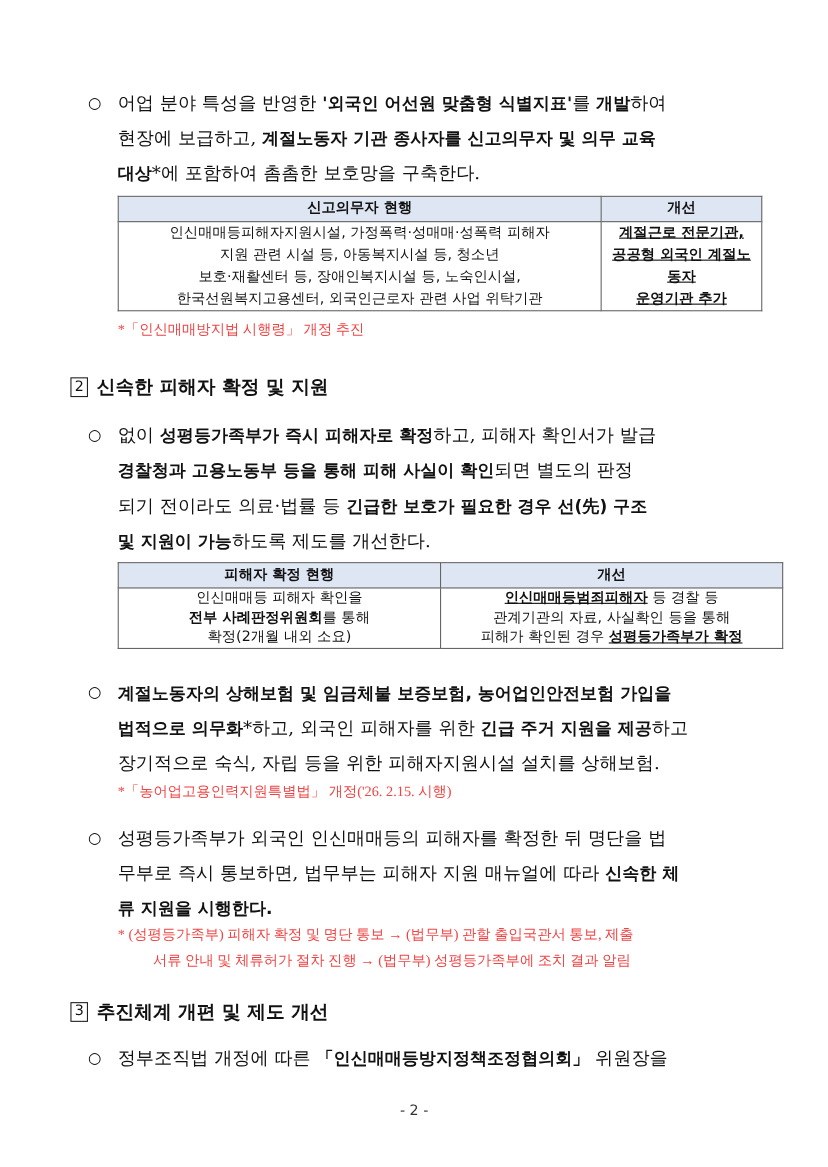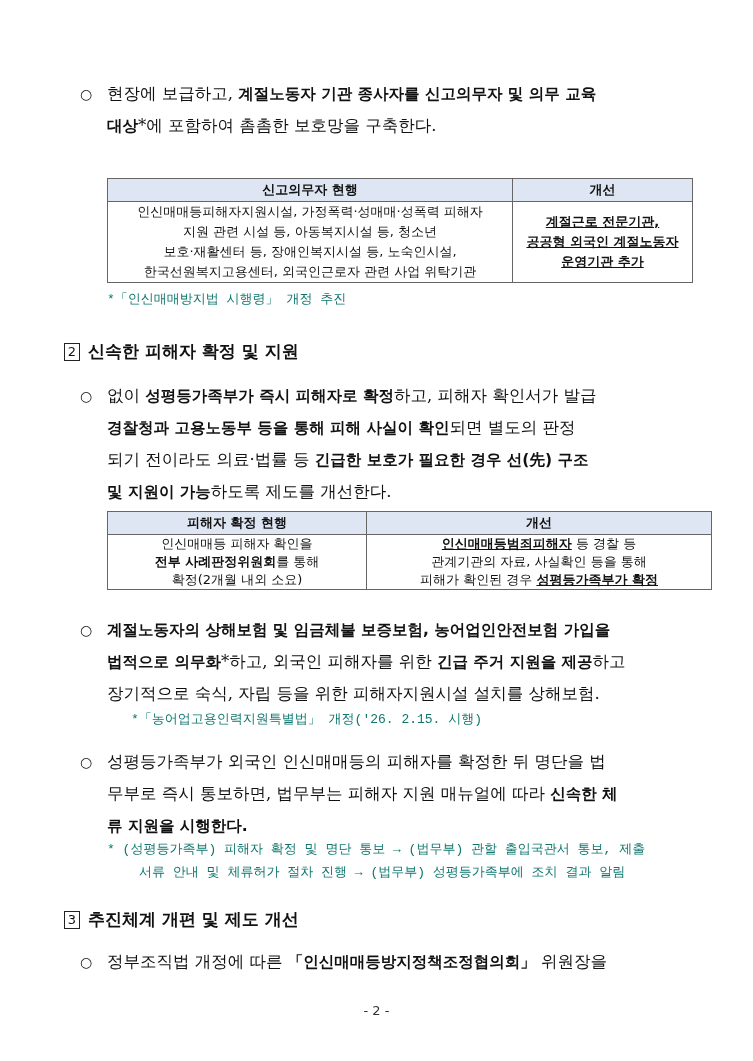--- a/index.html
+++ b/index.html
@@ -6,35 +6,36 @@
   body {
     width: 753px; height: 1061px; position: relative; overflow: hidden;
     font-family: "DejaVu Serif", "Liberation Serif", serif;
     color: #111;
   }
   .para { position: absolute; left: 80px; width: 615px; font-size: 16.5px; line-height: 32px; }
   .para .bullet { position: absolute; left: 0; top: 0; font-family: "DejaVu Sans", sans-serif; font-size: 14px; }
   .para .lines { margin-left: 27px; }
   .line { display: block; white-space: nowrap; text-align: justify; }
   b { font-family: "DejaVu Sans", sans-serif; font-weight: bold; font-size: 15.5px; }
-  .note { position: absolute; left: 107px; font-family: Liberation Mono, monospace; font-size: 13px; line-height: 24px; color: #0f766e; white-space: nowrap; }
+  .note { position: absolute; left: 107px; font-family: Liberation Serif, serif; font-size: 13px; line-height: 24px; color: #ef4444; white-space: nowrap; }
   .heading { position: absolute; left: 64px; font-family: "DejaVu Sans", sans-serif; font-weight: bold; font-size: 17px; display: flex; align-items: center; }
   .numbox { display: inline-block; width: 14px; height: 16px; border: 1px solid #222; font-weight: normal; font-size: 13px; line-height: 16px; text-align: center; margin-right: 8px; }
   table { position: absolute; border-collapse: collapse; font-family: "DejaVu Sans", sans-serif; font-size: 13px; }
-  th { background: #dfe6f3; font-weight: bold; border: 1px solid #666; padding: 1px 3px; line-height: 20px; margin-left: 32px; }
+  th { background: #dfe6f3; font-weight: bold; border: 1px solid #666; padding: 1px 20px; line-height: 20px; margin-left: 32px; }
   td { border: 1px solid #666; padding: 0 4px; text-align: center; line-height: 20px; vertical-align: middle; }
   td u, th u { }
   .pageno { position: absolute; top: 1003px; left: 0; width: 753px; text-align: center; font-family: "DejaVu Sans", sans-serif; font-size: 13px; color: #333; }
 </style>
 </head>
 <body>
 
 <div class="para" style="top:78px;">
   <span class="bullet">○</span>
   <div class="lines">
+      <span class="line">어업 분야 특성을 반영한 <b>'외국인 어선원 맞춤형 식별지표'</b>를 <b>개발</b>하여</span>
       <span class="line">현장에 보급하고, <b>계절노동자 기관 종사자</b><b>를 신고의무자 및 의무 교육</b></span>
       <span class="line"><b>대상</b>*에 포함하여 촘촘한 보호망을 구축한다.</span>
     </div>
 </div>
 
 <table style="left:107px; top:178px; width:586px;">
   <thead>
     <tr>
       <th style="width:398px;">신고의무자 현행</th>
       <th>개선</th>
@@ -98,21 +99,21 @@
 </table>
 
 <div class="para" style="top:614px;">
   <span class="bullet">○</span>
   <div class="lines">
       <span class="line"><b>계절노동자의 상해보험 및 임금체불 보증보험, 농어업인안전보험 가입을</b></span>
       <span class="line"><b>법적으로 의무화</b>*하고, 외국인 피해자를 위한 <b>긴급 주거 지원을 제공</b>하고</span>
       <span class="line">장기적으로 숙식, 자립 등을 위한 피해자지원시설 설치를 상해보험.</span>
     </div>
 </div>
-<div class="note" style="top:708px;margin-left:24px;">*「농어업고용인력지원특별법」 개정('26. 2.15. 시행)</div>
+<div class="note" style="top:708px;">*「농어업고용인력지원특별법」 개정('26. 2.15. 시행)</div>
 
 <div class="para" style="top:746px;">
   <span class="bullet">○</span>
   <div class="lines">
       <span class="line">성평등가족부가 외국인 인신매매등의 피해자를 확정한 뒤 명단을 법</span>
       <span class="line">무부로 즉시 통보하면, 법무부는 피해자 지원 매뉴얼에 따라 <b>신속한 체</b></span>
       <span class="line"><b>류 지원을 시행한다.</b></span>
     </div>
 </div>
 <div class="note" style="top:838px;">* (성평등가족부) 피해자 확정 및 명단 통보 → (법무부) 관할 출입국관서 통보, 제출</div>

